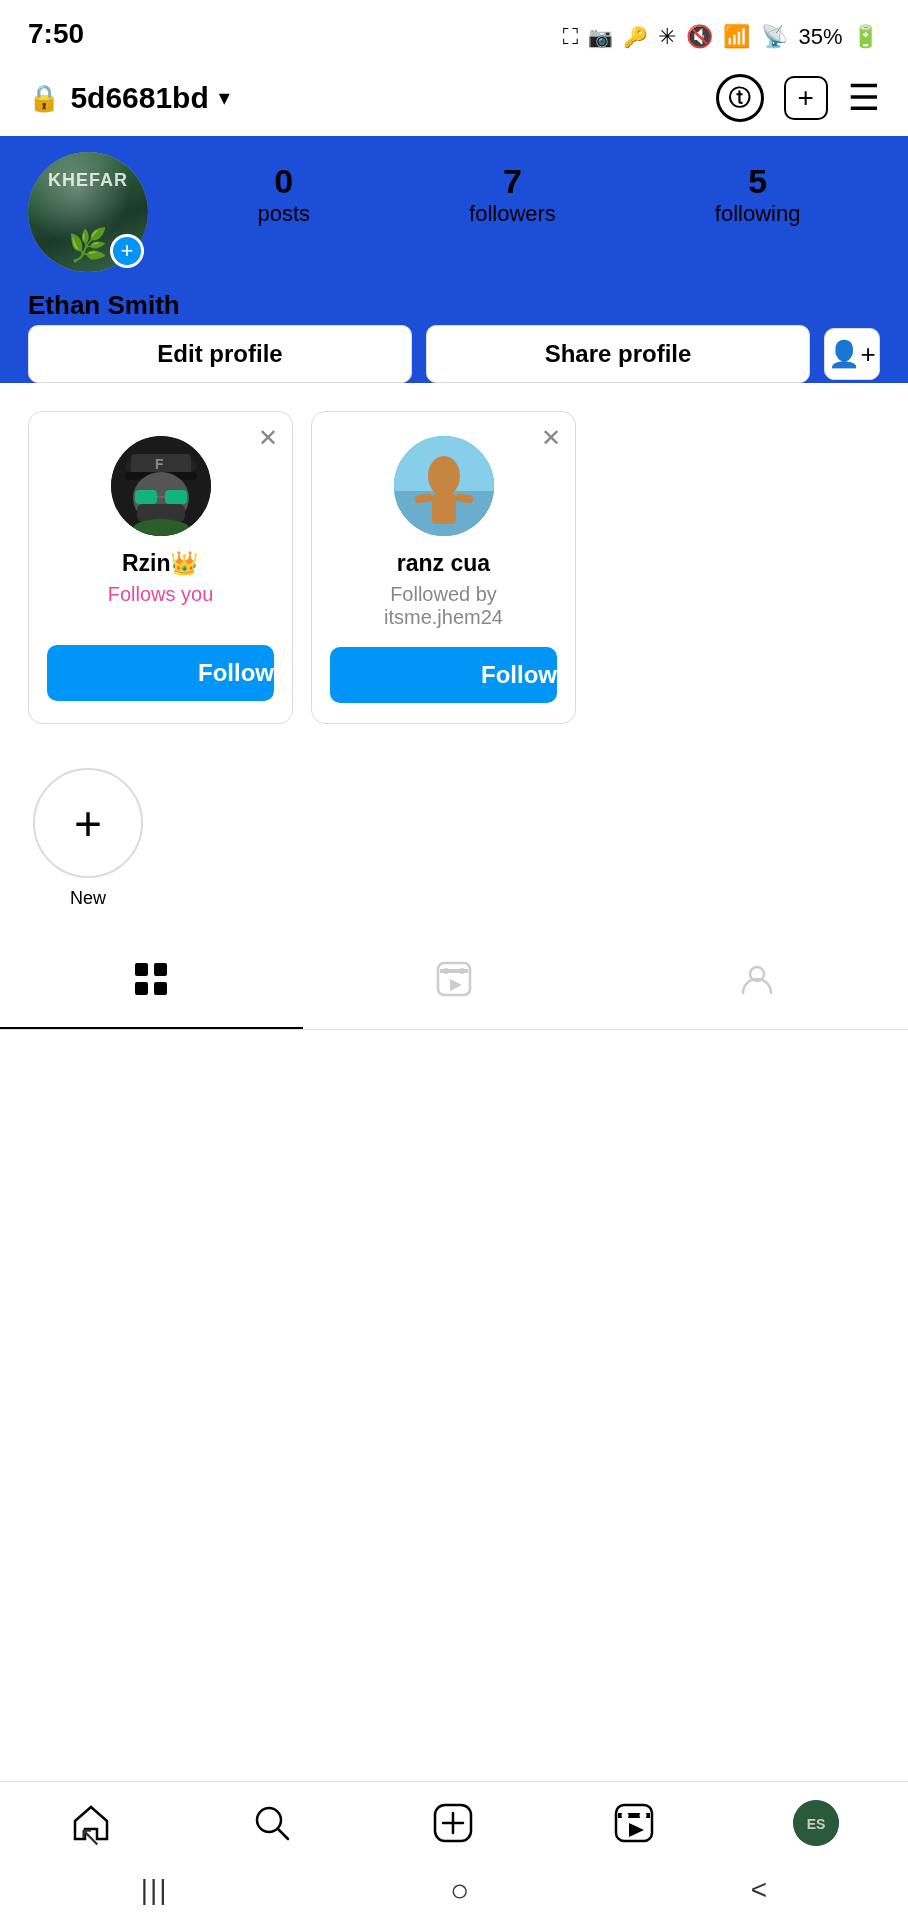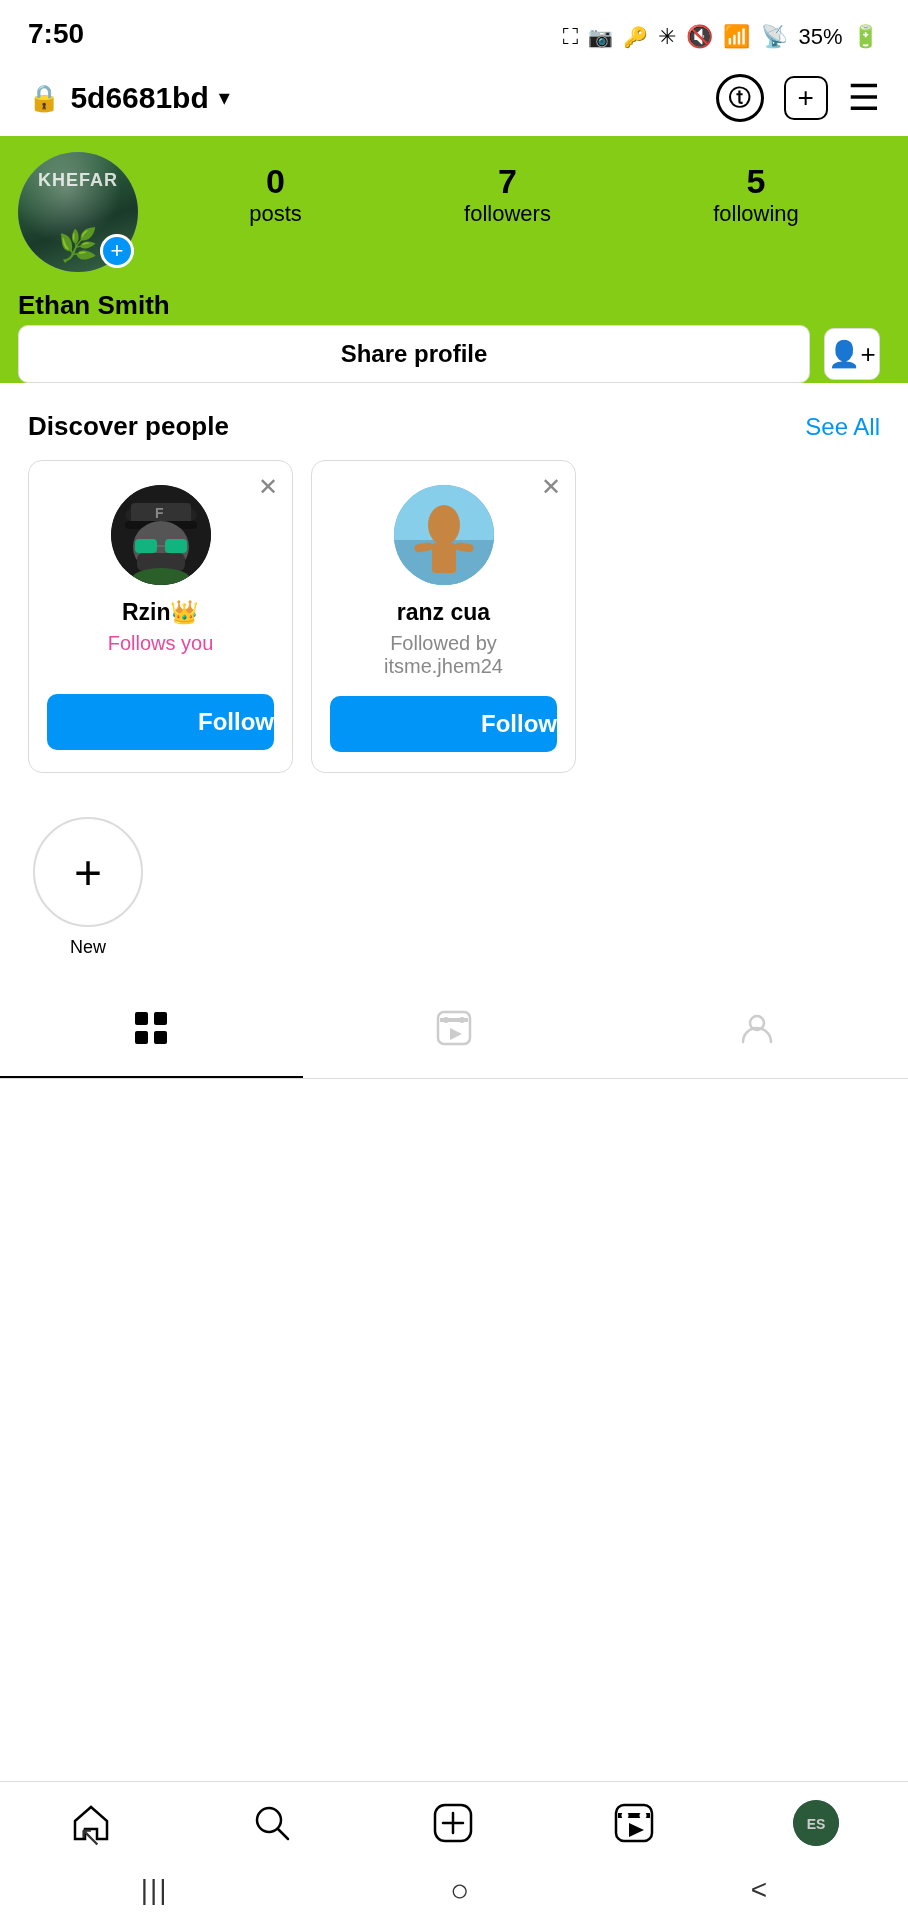--- a/index.html
+++ b/index.html
@@ -78,22 +78,22 @@
       border-radius: 10px;
       display: flex;
       align-items: center;
       justify-content: center;
       font-size: 28px;
       cursor: pointer;
     }
 
     
     .profile-section {
-      padding: 16px 28px 0 18px;
-      background: #84cc16;
+      padding: 16px 28px 0 28px;
+      background: #1d4ed8;
     }
     .profile-top {
       display: flex;
       align-items: flex-start;
       gap: 30px;
       margin-bottom: 18px;
     }
     .avatar-container {
       position: relative;
       flex-shrink: 0;
@@ -498,32 +498,29 @@
       <div class="stat-item">
         <span class="stat-number">5</span>
         <span class="stat-label">following</span>
       </div>
     </div>
   </div>
 
   <div class="profile-name">Ethan Smith</div>
 
   <div class="profile-buttons">
+    <button class="btn-edit">Edit profile</button>
     <button class="btn-share">Share profile</button>
     <button class="btn-suggest">
       <span style="font-size:26px;">👤+</span>
     </button>
   </div>
 </div>
 
 <div class="discover-section">
-  <div class="discover-header">
-    <span class="discover-title">Discover people</span>
-    <span class="see-all-link">See All</span>
-  </div>
   <div class="discover-scroll">
 
     <div class="person-card">
       <span class="close-btn">✕</span>
       <div class="person-avatar person-avatar-rzin">
         <div class="rzin-mask">
 
           <svg width="100" height="100" viewBox="0 0 100 100" xmlns="http://www.w3.org/2000/svg">
 
             <circle cx="50" cy="50" r="50" fill="#1a1a1a"></circle>

